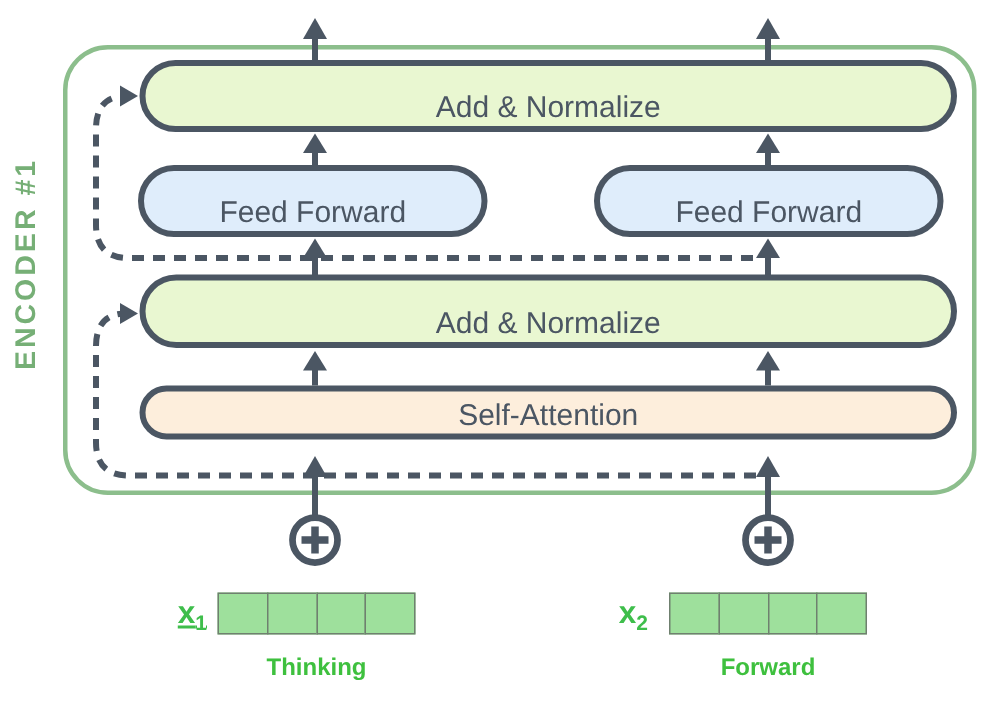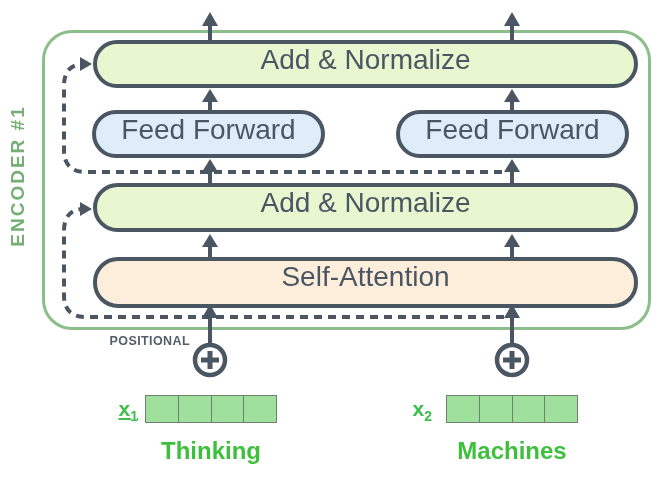--- a/index.html
+++ b/index.html
@@ -30,31 +30,31 @@
     font-size: 19px;
     font-weight: 700;
     letter-spacing: 2px;
     color: #76AF76;
   }
   
   .layer-box {
     position: absolute;
     box-sizing: border-box;
     border: 4px solid #4B5663;
-    display: flex; align-items: flex-start; justify-content: center;
-    font-size: 28px;
+    display: flex; align-items: flex-end; justify-content: center;
+    font-size: 20px;
     font-weight: 500;
     color: #4B5663;
     z-index: 1;
   }
   .addnorm-top    { left: 93px;  top: 40px;  width: 545px; height: 48px; background: #E9F7D1; border-radius: 25px; }
   .ff-left        { left: 92px;  top: 110px; width: 233px; height: 48px; background: #DFEDFB; border-radius: 25px; }
   .ff-right       { left: 396px; top: 110px; width: 233px; height: 48px; background: #DFEDFB; border-radius: 25px; }
   .addnorm-bottom { left: 93px;  top: 183px; width: 545px; height: 49px; background: #E9F7D1; border-radius: 25px; }
-  .self-attn      { left: 93px;  top: 257px; width: 545px; height: 51px; background: #FDEEDC; border-radius: 25px; }
+  .self-attn      { left: 93px;  top: 257px; width: 545px; height: 36px; background: #FDEEDC; border-radius: 25px; }
 
   
   .connectors {
     position: absolute;
     left: 0; top: 0;
     width: 666px; height: 483px;
     z-index: 2;
     pointer-events: none;
   }
 
@@ -99,21 +99,21 @@
     background: #9EE09C;
     border: 1px solid #6F806F;
     margin-left: -1px;
   }
   .vector .cell:first-child { margin-left: 0; }
   .token-word {
     position: absolute;
     top: 437px;
     width: 132px;
     text-align: center;
-    font-size: 24px;
+    font-size: 16px;
     font-weight: 700;
     color: #3EC03E;
     z-index: 3;
   }
   .word1 { left: 145px; }
   .word2 { left: 446px; }
 </style>
 </head>
 <body>
 
@@ -181,34 +181,33 @@
       <circle cx="210" cy="360" r="15" fill="#ffffff" stroke="#4B5663" stroke-width="4.5"></circle>
       <path d="M201 360 H219 M210 351 V369" stroke="#4B5663" stroke-width="5" fill="none"></path>
     </g>
     <g>
       <circle cx="512" cy="360" r="15" fill="#ffffff" stroke="#4B5663" stroke-width="4.5"></circle>
       <path d="M503 360 H521 M512 351 V369" stroke="#4B5663" stroke-width="5" fill="none"></path>
     </g>
   </svg>
 
   <div class="pos-enc-label">
-    <div>POSITIONAL</div>
   </div>
 
   <div class="x-label x1"><span>x</span><sub>1</sub></div>
   <div class="vector vec1">
     <div class="cell"></div>
     <div class="cell"></div>
     <div class="cell"></div>
     <div class="cell"></div>
   </div>
   <div class="token-word word1">Thinking</div>
 
   <div class="x-label x2"><span>x</span><sub>2</sub></div>
   <div class="vector vec2">
     <div class="cell"></div>
     <div class="cell"></div>
     <div class="cell"></div>
     <div class="cell"></div>
   </div>
-  <div class="token-word word2">Machines</div>
+  <div class="token-word word2">Forward</div>
 
 </div>
 
 </body></html>

